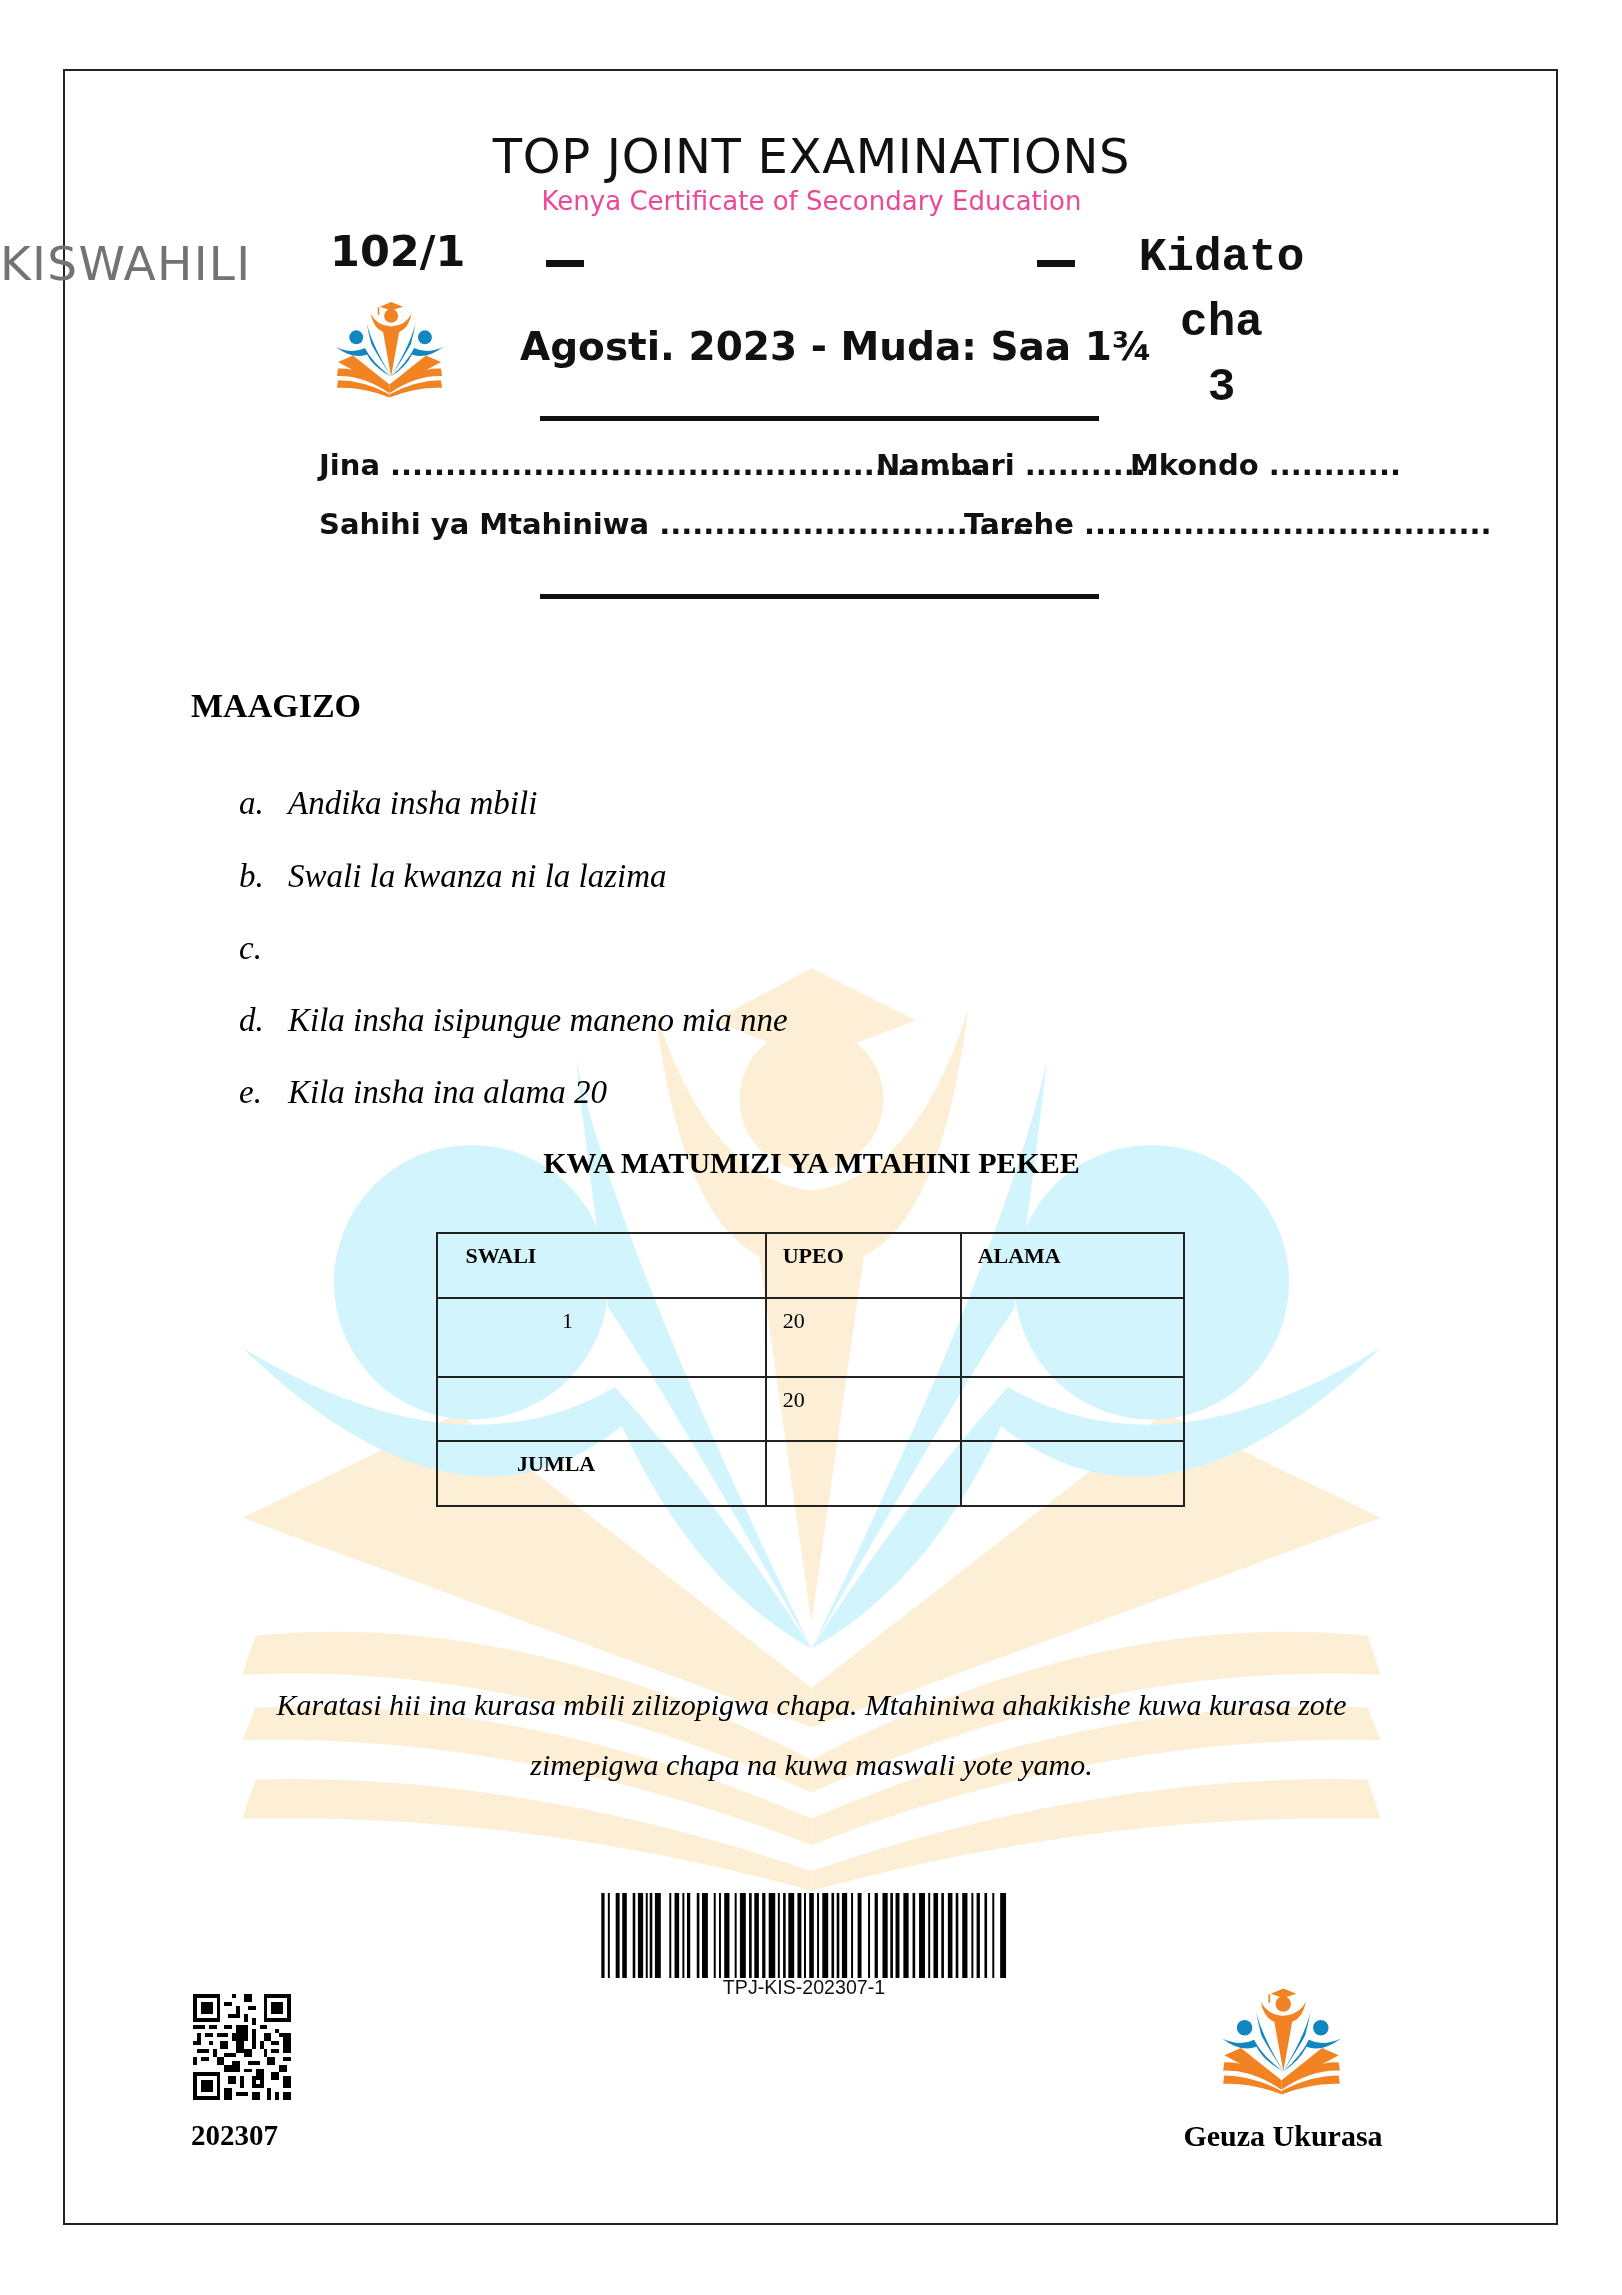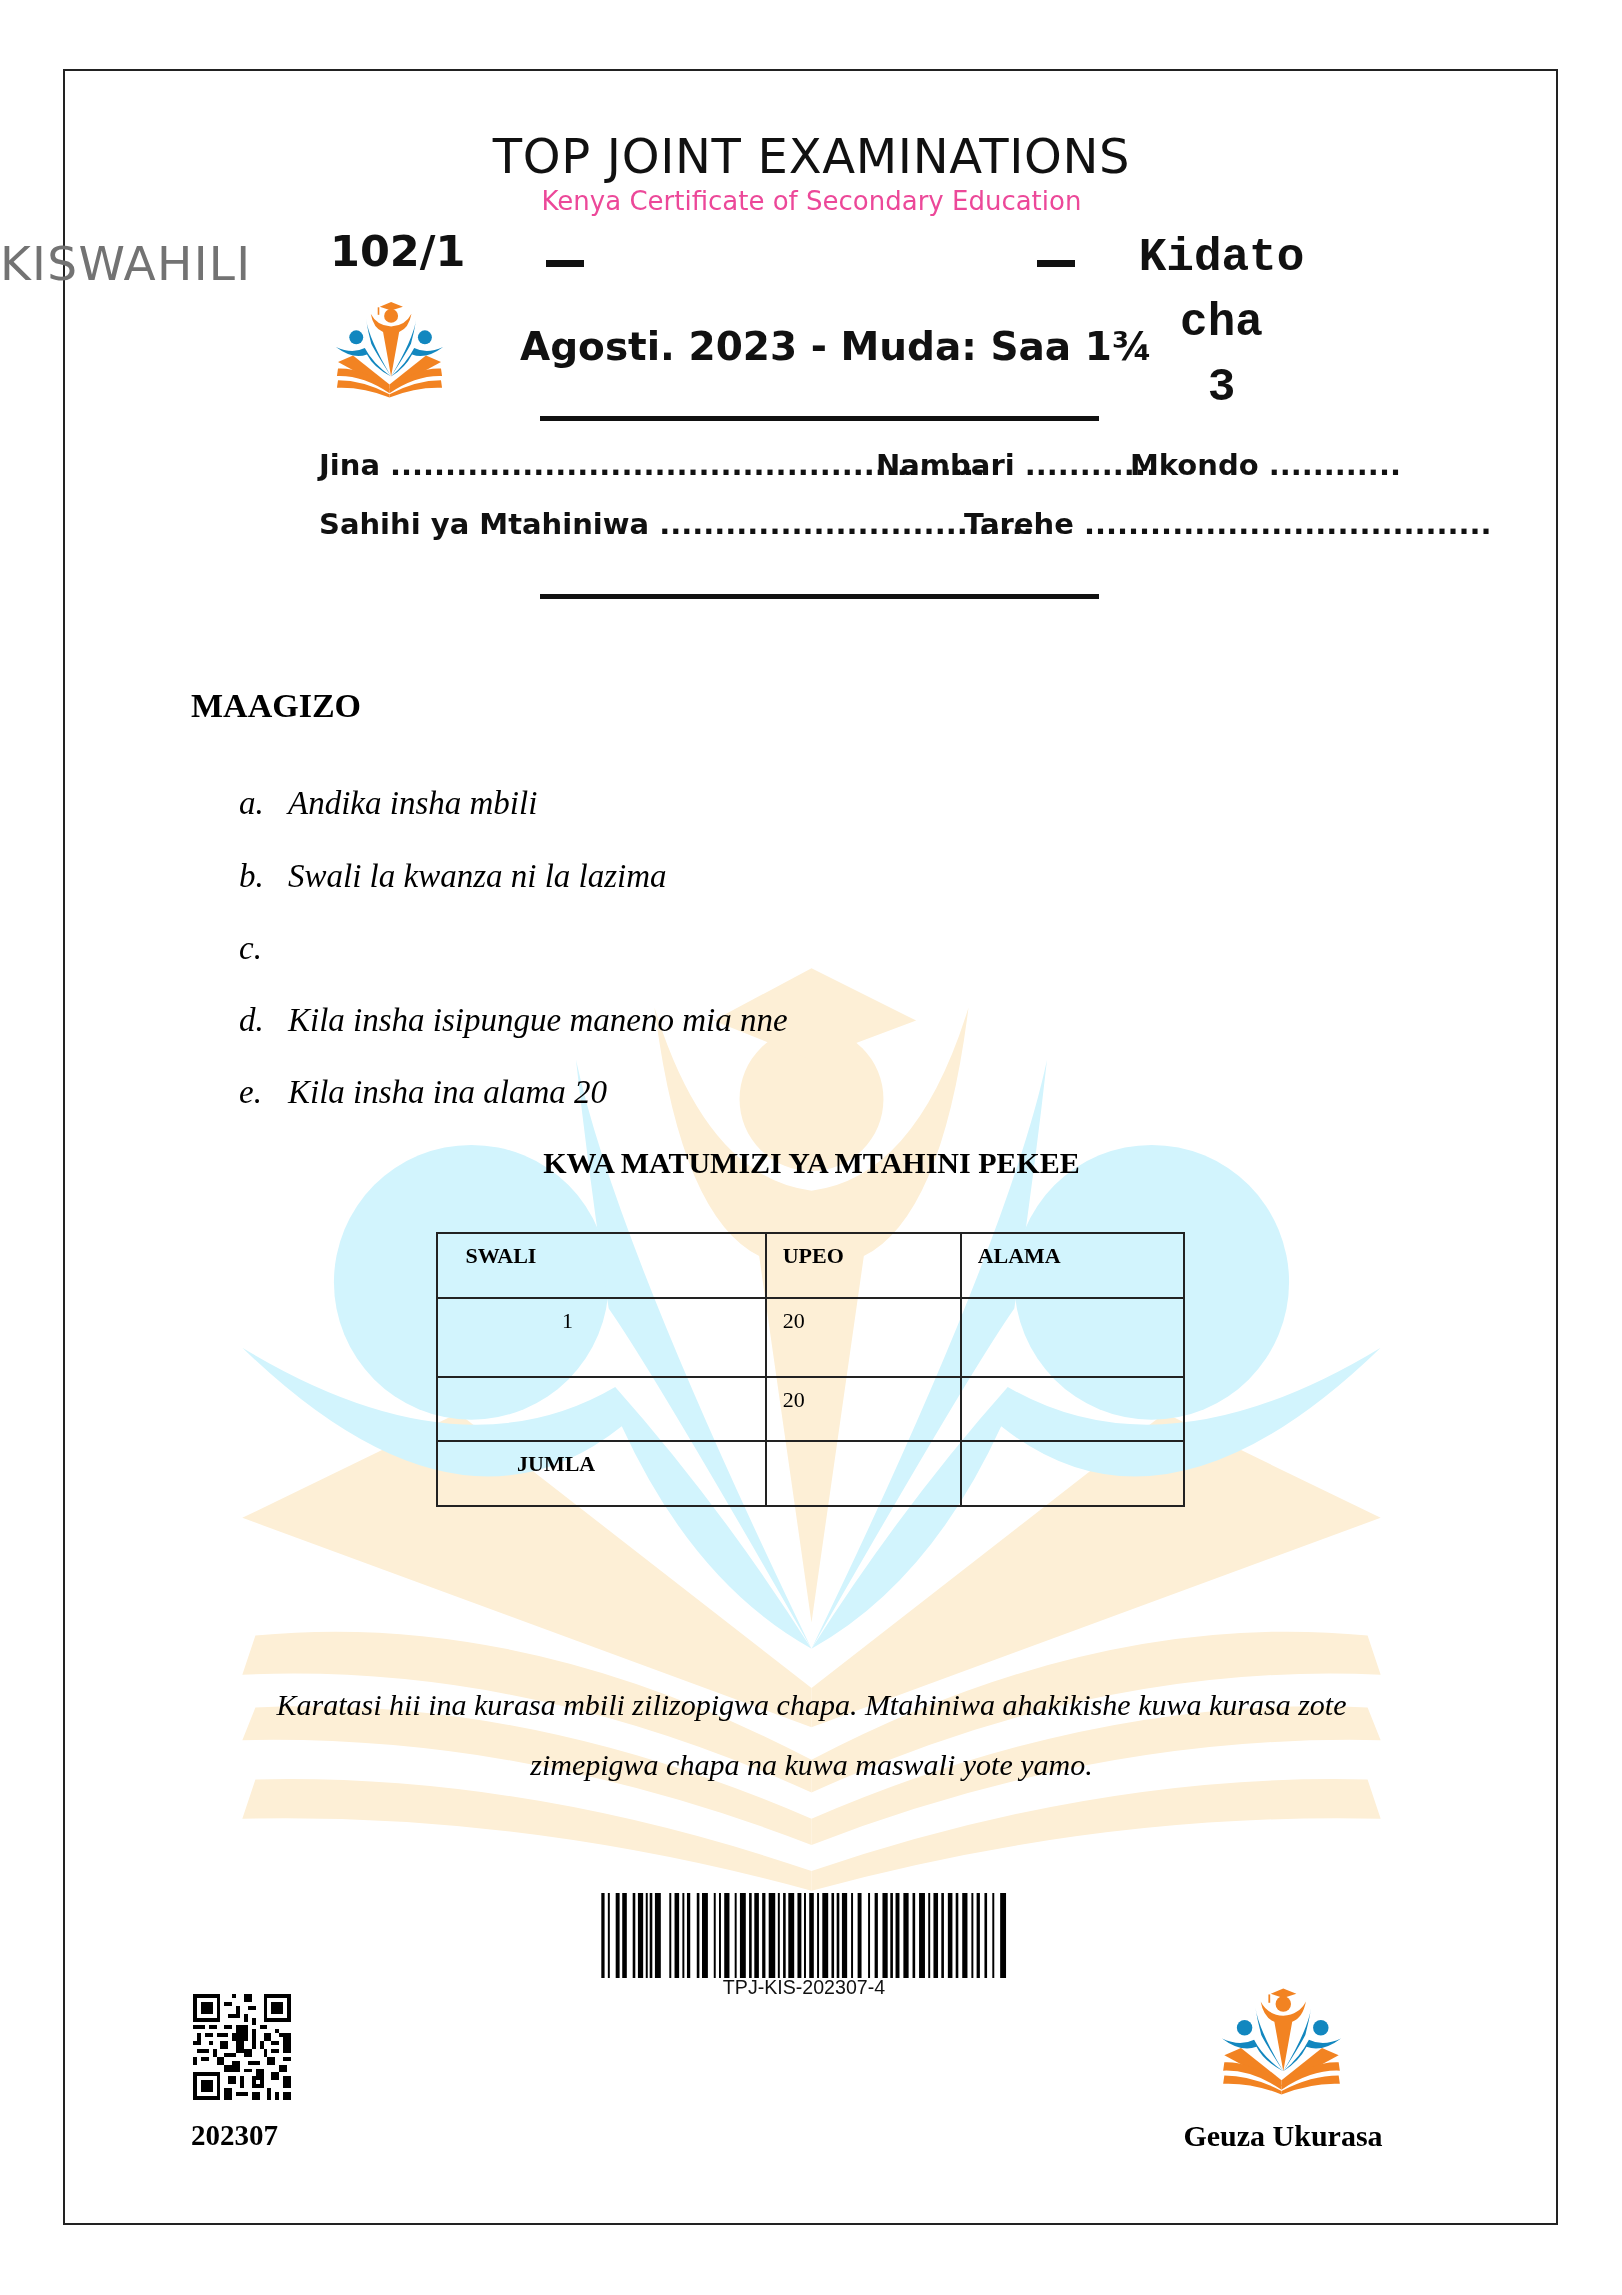--- a/index.html
+++ b/index.html
@@ -220,21 +220,21 @@
           <rect x="542" y="0" width="4" height="130"></rect>
         <rect x="552" y="0" width="8" height="130"></rect>
           <rect x="566" y="0" width="3" height="130"></rect>
         <rect x="574" y="0" width="5" height="130"></rect>
           <rect x="586" y="0" width="4" height="130"></rect>
         <rect x="598" y="0" width="3" height="130"></rect>
           <rect x="610" y="0" width="9" height="130"></rect>
       </g>
     </svg>
   </div>
-  <div class="abs bc-text">TPJ-KIS-202307-4</div>
+  <div class="abs bc-text">TPJ-KIS-202307-1</div>
 
   <div class="abs qr">
     <svg width="98" height="106" viewBox="0 0 25 27" shape-rendering="crispEdges" xmlns="http://www.w3.org/2000/svg">
       <g fill="#000">
         <path d="M0 0h7v7h-7z M1 1v5h5v-5z" fill-rule="evenodd"></path>
         <rect x="2" y="2" width="3" height="3"></rect>
         <path d="M18 0h7v7h-7z M19 1v5h5v-5z" fill-rule="evenodd"></path>
         <rect x="20" y="2" width="3" height="3"></rect>
         <path d="M0 20h7v7h-7z M1 21v5h5v-5z" fill-rule="evenodd"></path>
         <rect x="2" y="22" width="3" height="3"></rect>

